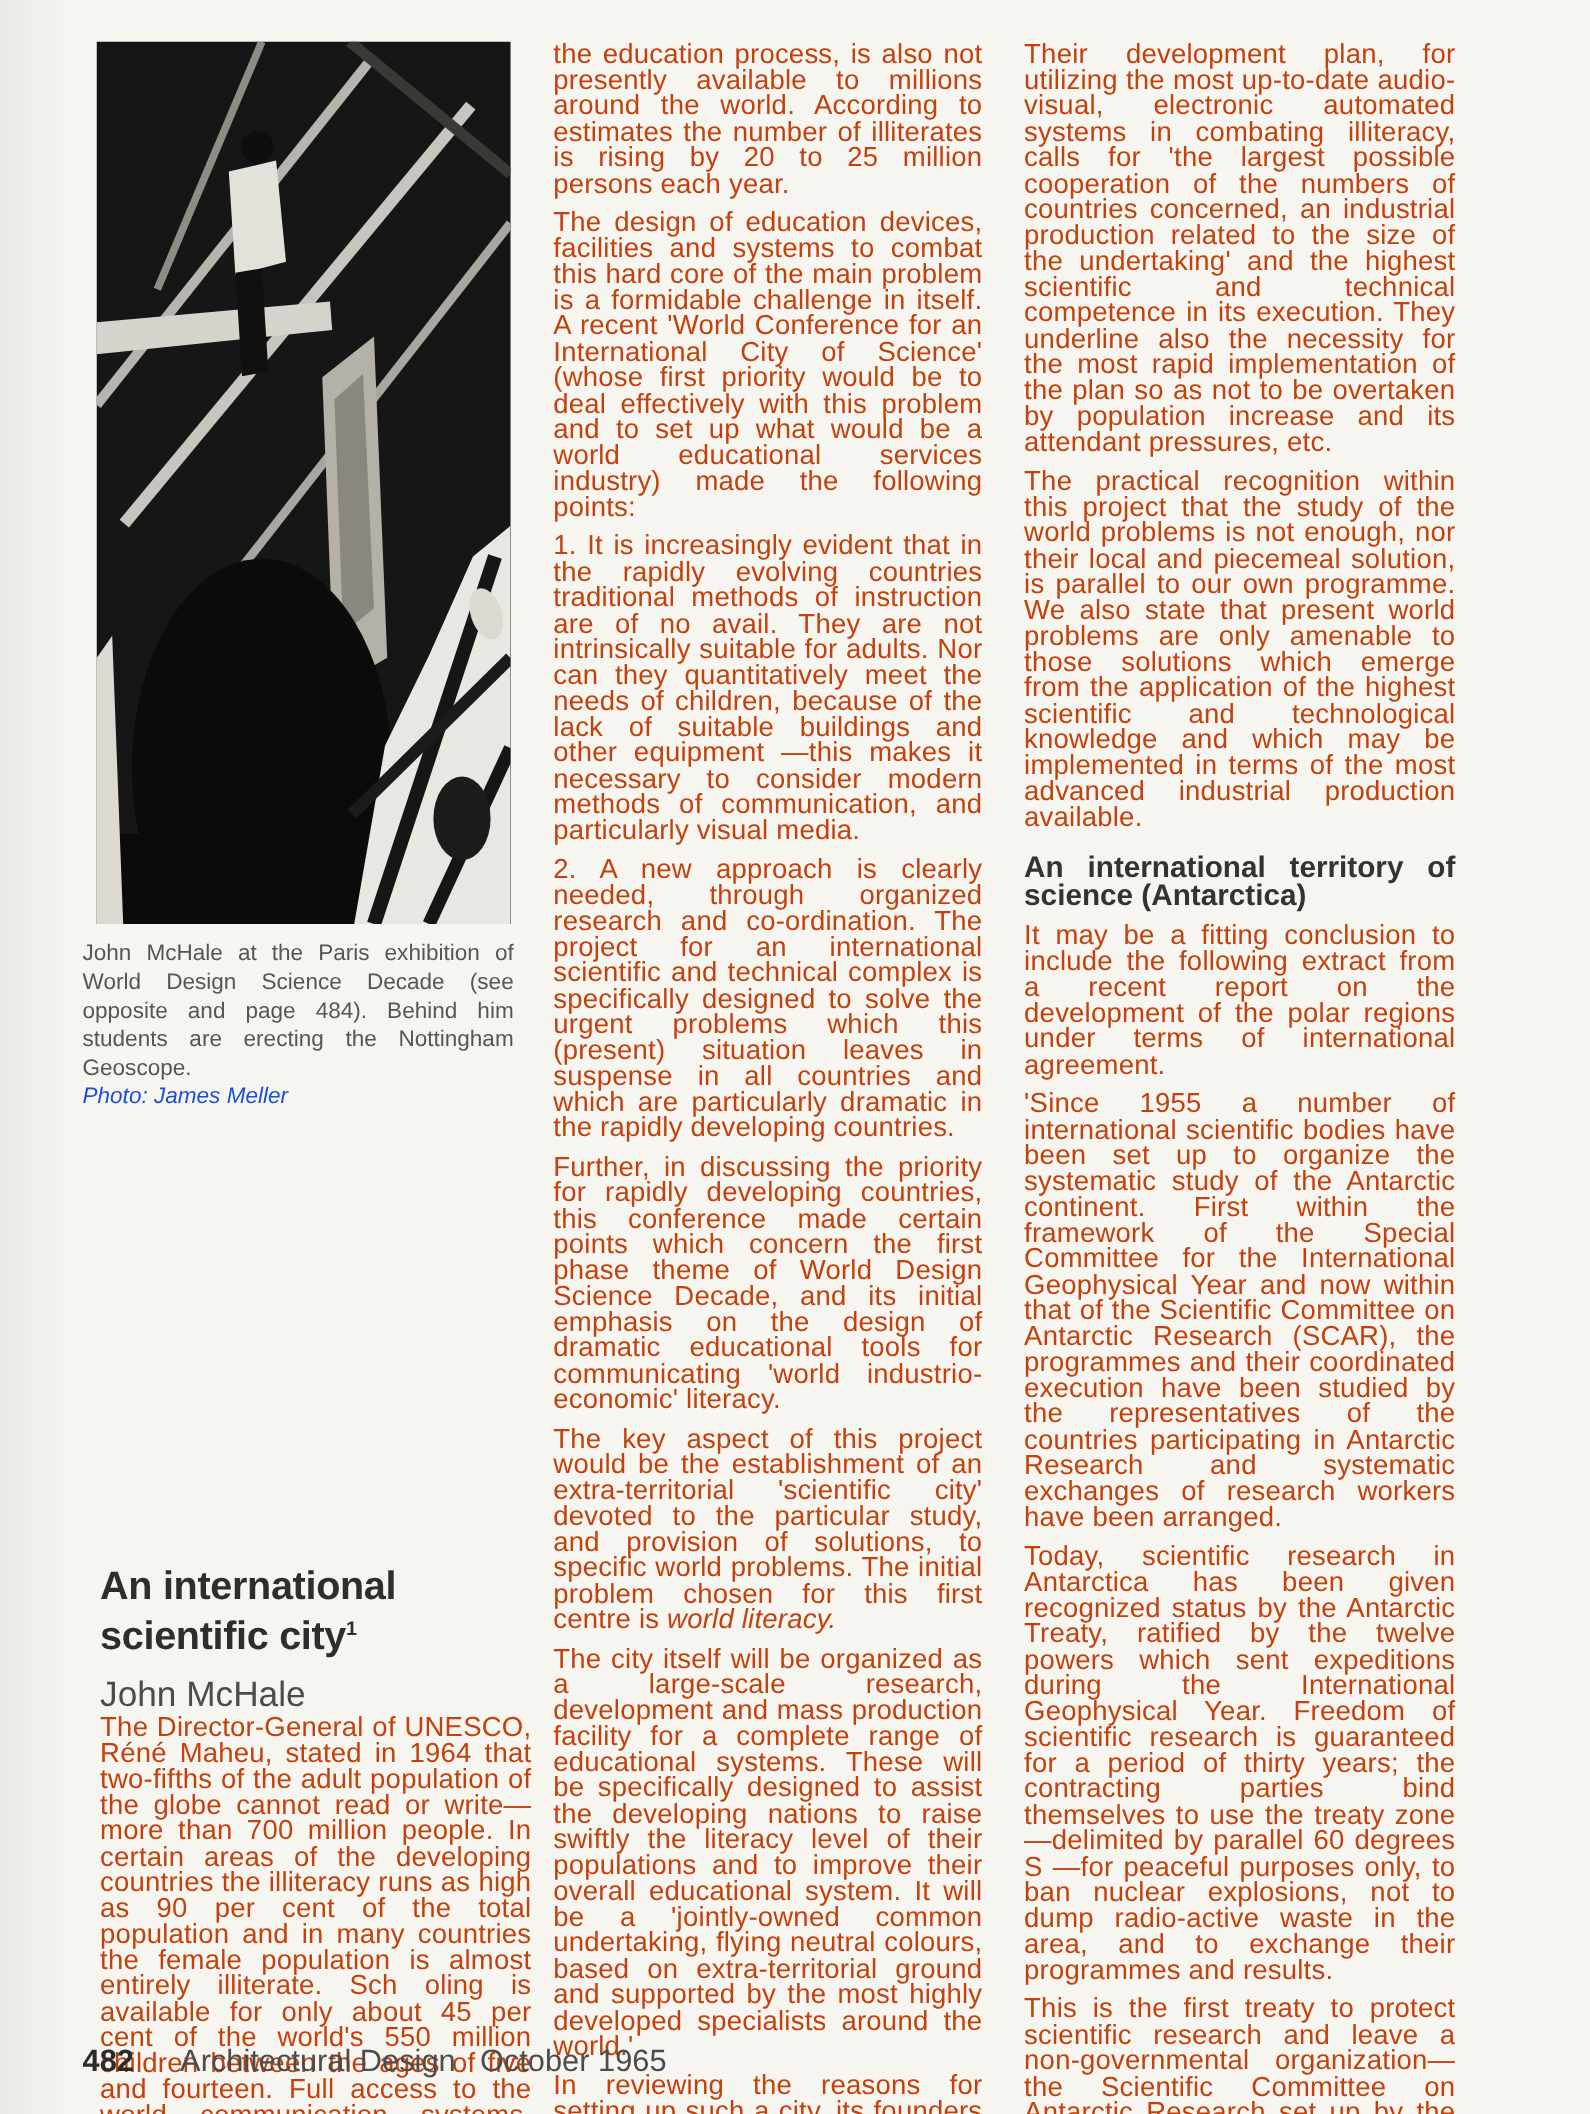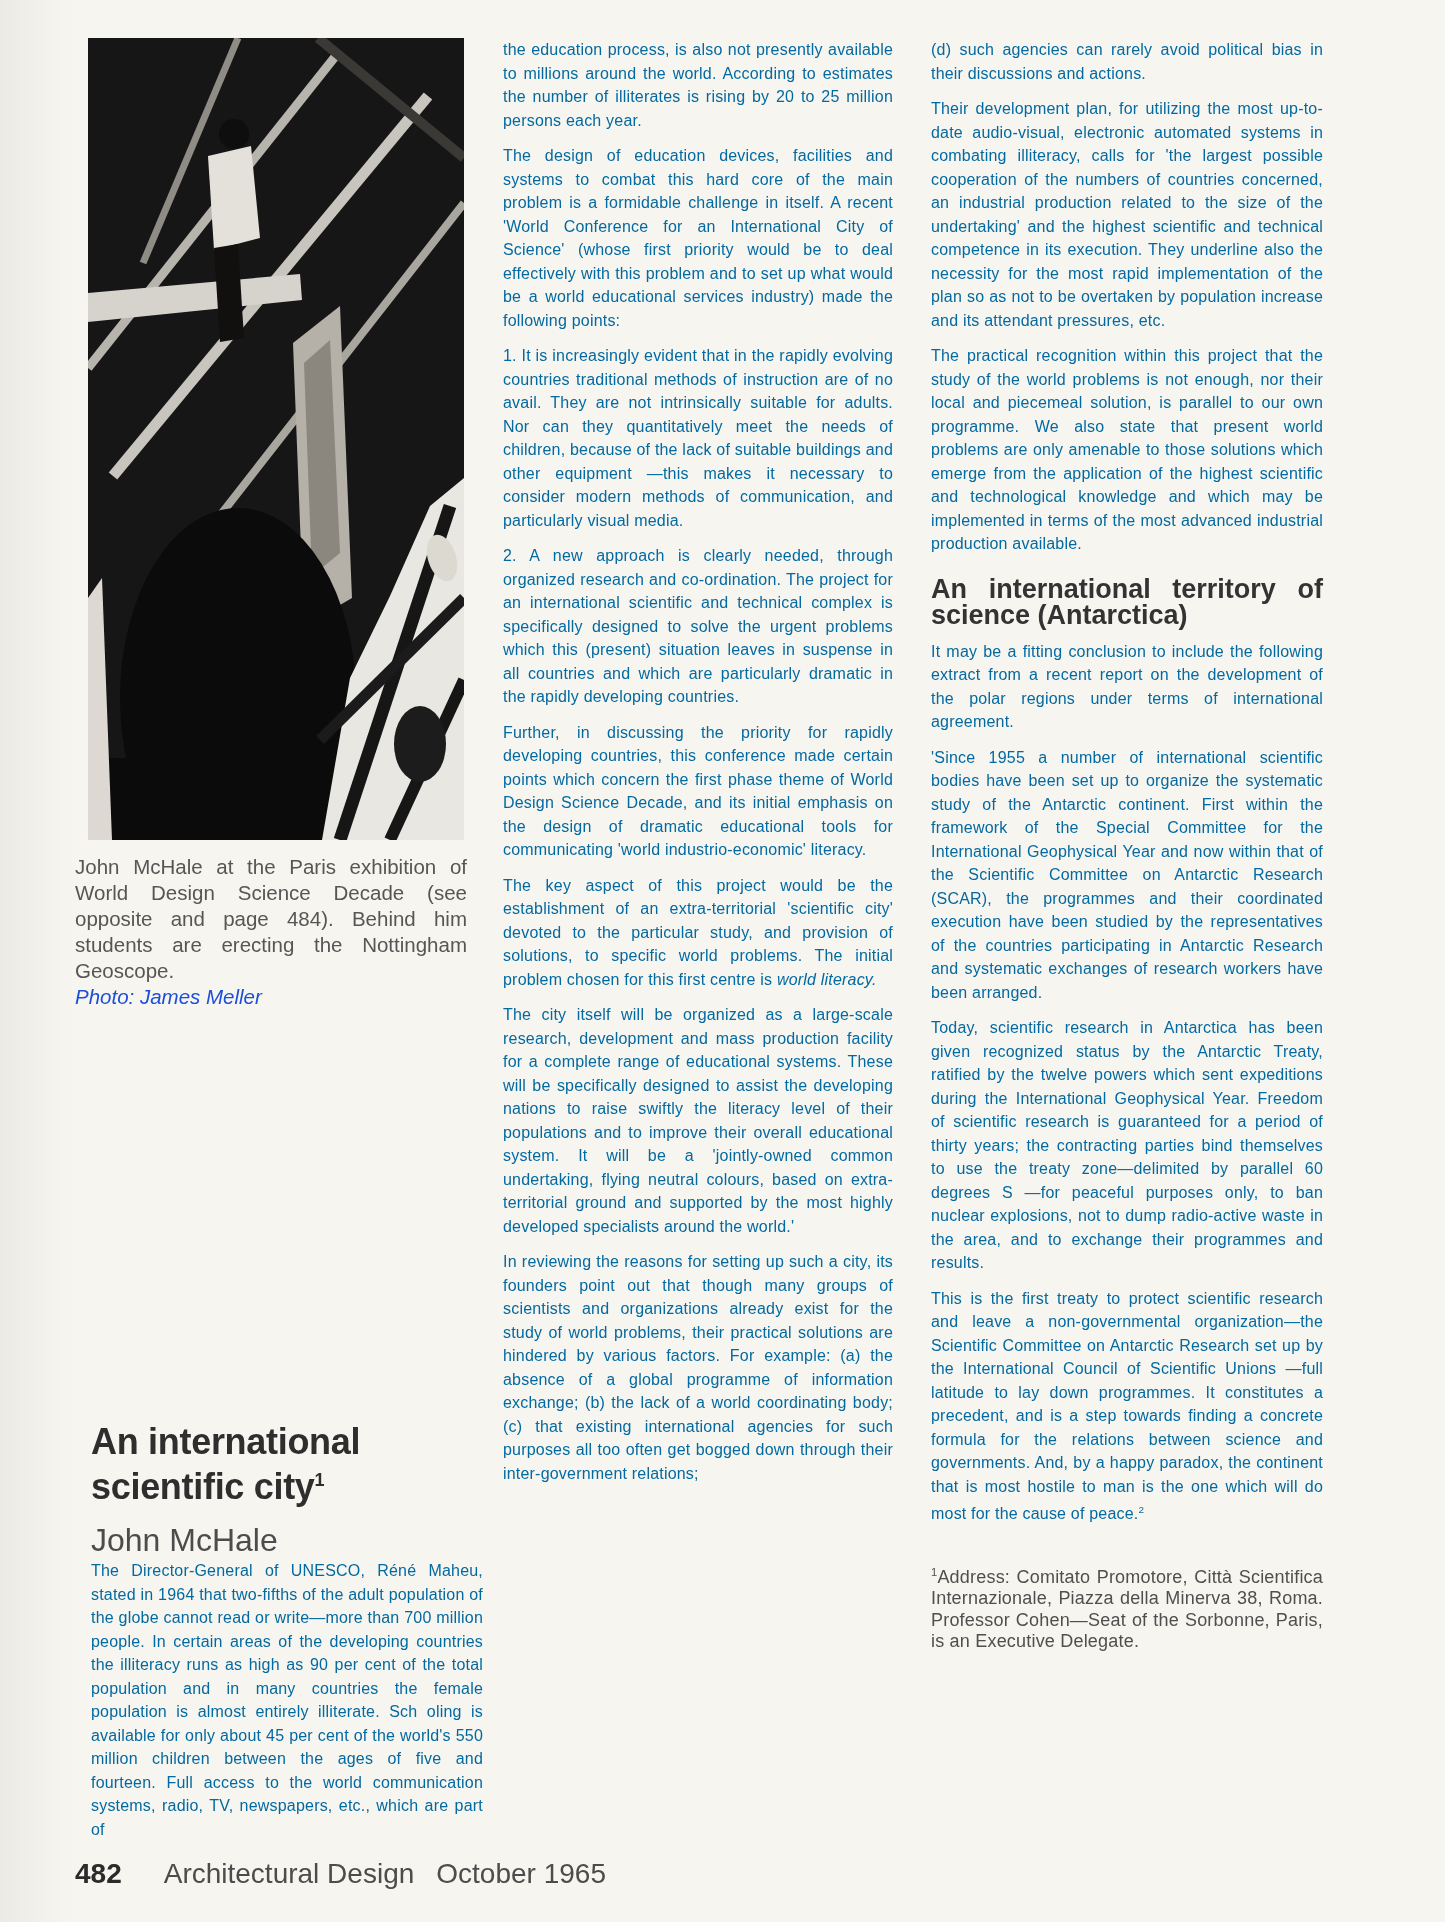--- a/index.html
+++ b/index.html
@@ -22,22 +22,22 @@
   figure{margin:0;}
   figcaption{margin-top:14px; font-size:20.5px; line-height:26px; color:#565656; text-align:justify; width:392px;}
   figcaption .credit{display:block; color:#1d4ed8;}
 
   .article-head{position:absolute; left:16px; top:1368px; width:392px;margin-top:16px;}
   h1{margin:0; font-size:36px; line-height:39px; font-weight:700; color:#2e2e2e; letter-spacing:-0.3px;}
   h1 sup{font-size:0.5em; vertical-align:super;}
   .author{margin-top:16px; font-size:32px; color:#4c4c4c;}
 
   .body-text p{
-    margin:0 0 12px; font-size:16px; line-height:23.5px;
-    text-align:justify; letter-spacing:0.2px; color:#0369a1;
+    margin:0 0 12px; font-size:25px; line-height:23.5px;
+    text-align:justify; letter-spacing:0.2px; color:#c2410c;
   }
   .intro{margin-top:24px;}
   .body-text p sup{font-size:0.62em; vertical-align:super;}
   em{font-style:italic;}
 
   h2{
     margin:20px 0 12px; font-size:27px; line-height:26px; font-weight:700;
     color:#333; text-align:justify;
   }
 
@@ -106,21 +106,20 @@
     <p>The design of education devices, facilities and systems to combat this hard core of the main problem is a formidable challenge in itself. A recent 'World Conference for an International City of Science' (whose first priority would be to deal effectively with this problem and to set up what would be a world educational services industry) made the following points:</p>
     <p>1. It is increasingly evident that in the rapidly evolving countries traditional methods of instruction are of no avail. They are not intrinsically suitable for adults. Nor can they quantitatively meet the needs of children, because of the lack of suitable buildings and other equipment —this makes it necessary to consider modern methods of communication, and particularly visual media.</p>
     <p>2. A new approach is clearly needed, through organized research and co-ordination. The project for an international scientific and technical complex is specifically designed to solve the urgent problems which this (present) situation leaves in suspense in all countries and which are particularly dramatic in the rapidly developing countries.</p>
     <p>Further, in discussing the priority for rapidly developing countries, this conference made certain points which concern the first phase theme of World Design Science Decade, and its initial emphasis on the design of dramatic educational tools for communicating 'world industrio-economic' literacy.</p>
     <p><span>The key aspect of this project would be the establishment of an extra-territorial 'scientific city' devoted to the particular study, and provision of solutions, to specific world problems. The initial problem chosen for this first centre is</span> <em>world literacy.</em></p>
     <p>The city itself will be organized as a large-scale research, development and mass production facility for a complete range of educational systems. These will be specifically designed to assist the developing nations to raise swiftly the literacy level of their populations and to improve their overall educational system. It will be a 'jointly-owned common undertaking, flying neutral colours, based on extra-territorial ground and supported by the most highly developed specialists around the world.'</p>
     <p>In reviewing the reasons for setting up such a city, its founders point out that though many groups of scientists and organizations already exist for the study of world problems, their practical solutions are hindered by various factors. For example: (a) the absence of a global programme of information exchange; (b) the lack of a world coordinating body; (c) that existing international agencies for such purposes all too often get bogged down through their inter-government relations;</p>
   </div>
 
   <div class="col col3 body-text">
-    <p>(d) such agencies can rarely avoid political bias in their discussions and actions.</p>
     <p>Their development plan, for utilizing the most up-to-date audio-visual, electronic automated systems in combating illiteracy, calls for 'the largest possible cooperation of the numbers of countries concerned, an industrial production related to the size of the undertaking' and the highest scientific and technical competence in its execution. They underline also the necessity for the most rapid implementation of the plan so as not to be overtaken by population increase and its attendant pressures, etc.</p>
     <p>The practical recognition within this project that the study of the world problems is not enough, nor their local and piecemeal solution, is parallel to our own programme. We also state that present world problems are only amenable to those solutions which emerge from the application of the highest scientific and technological knowledge and which may be implemented in terms of the most advanced industrial production available.</p>
     <h2>An international territory of science (Antarctica)</h2>
     <p>It may be a fitting conclusion to include the following extract from a recent report on the development of the polar regions under terms of international agreement.</p>
     <p>'Since 1955 a number of international scientific bodies have been set up to organize the systematic study of the Antarctic continent. First within the framework of the Special Committee for the International Geophysical Year and now within that of the Scientific Committee on Antarctic Research (SCAR), the programmes and their coordinated execution have been studied by the representatives of the countries participating in Antarctic Research and systematic exchanges of research workers have been arranged.</p>
     <p>Today, scientific research in Antarctica has been given recognized status by the Antarctic Treaty, ratified by the twelve powers which sent expeditions during the International Geophysical Year. Freedom of scientific research is guaranteed for a period of thirty years; the contracting parties bind themselves to use the treaty zone—delimited by parallel 60 degrees S —for peaceful purposes only, to ban nuclear explosions, not to dump radio-active waste in the area, and to exchange their programmes and results.</p>
     <p><span>This is the first treaty to protect scientific research and leave a non-governmental organization—the Scientific Committee on Antarctic Research set up by the International Council of Scientific Unions —full latitude to lay down programmes. It constitutes a precedent, and is a step towards finding a concrete formula for the relations between science and governments. And, by a happy paradox, the continent that is most hostile to man is the one which will do most for the cause of peace.</span><sup>2</sup></p>
 
     <div class="footnotes">
       <p><sup>1</sup><span>Address: Comitato Promotore, Città Scientifica Internazionale, Piazza della Minerva 38, Roma. Professor Cohen—Seat of the Sorbonne, Paris, is an Executive Delegate.</span></p>

